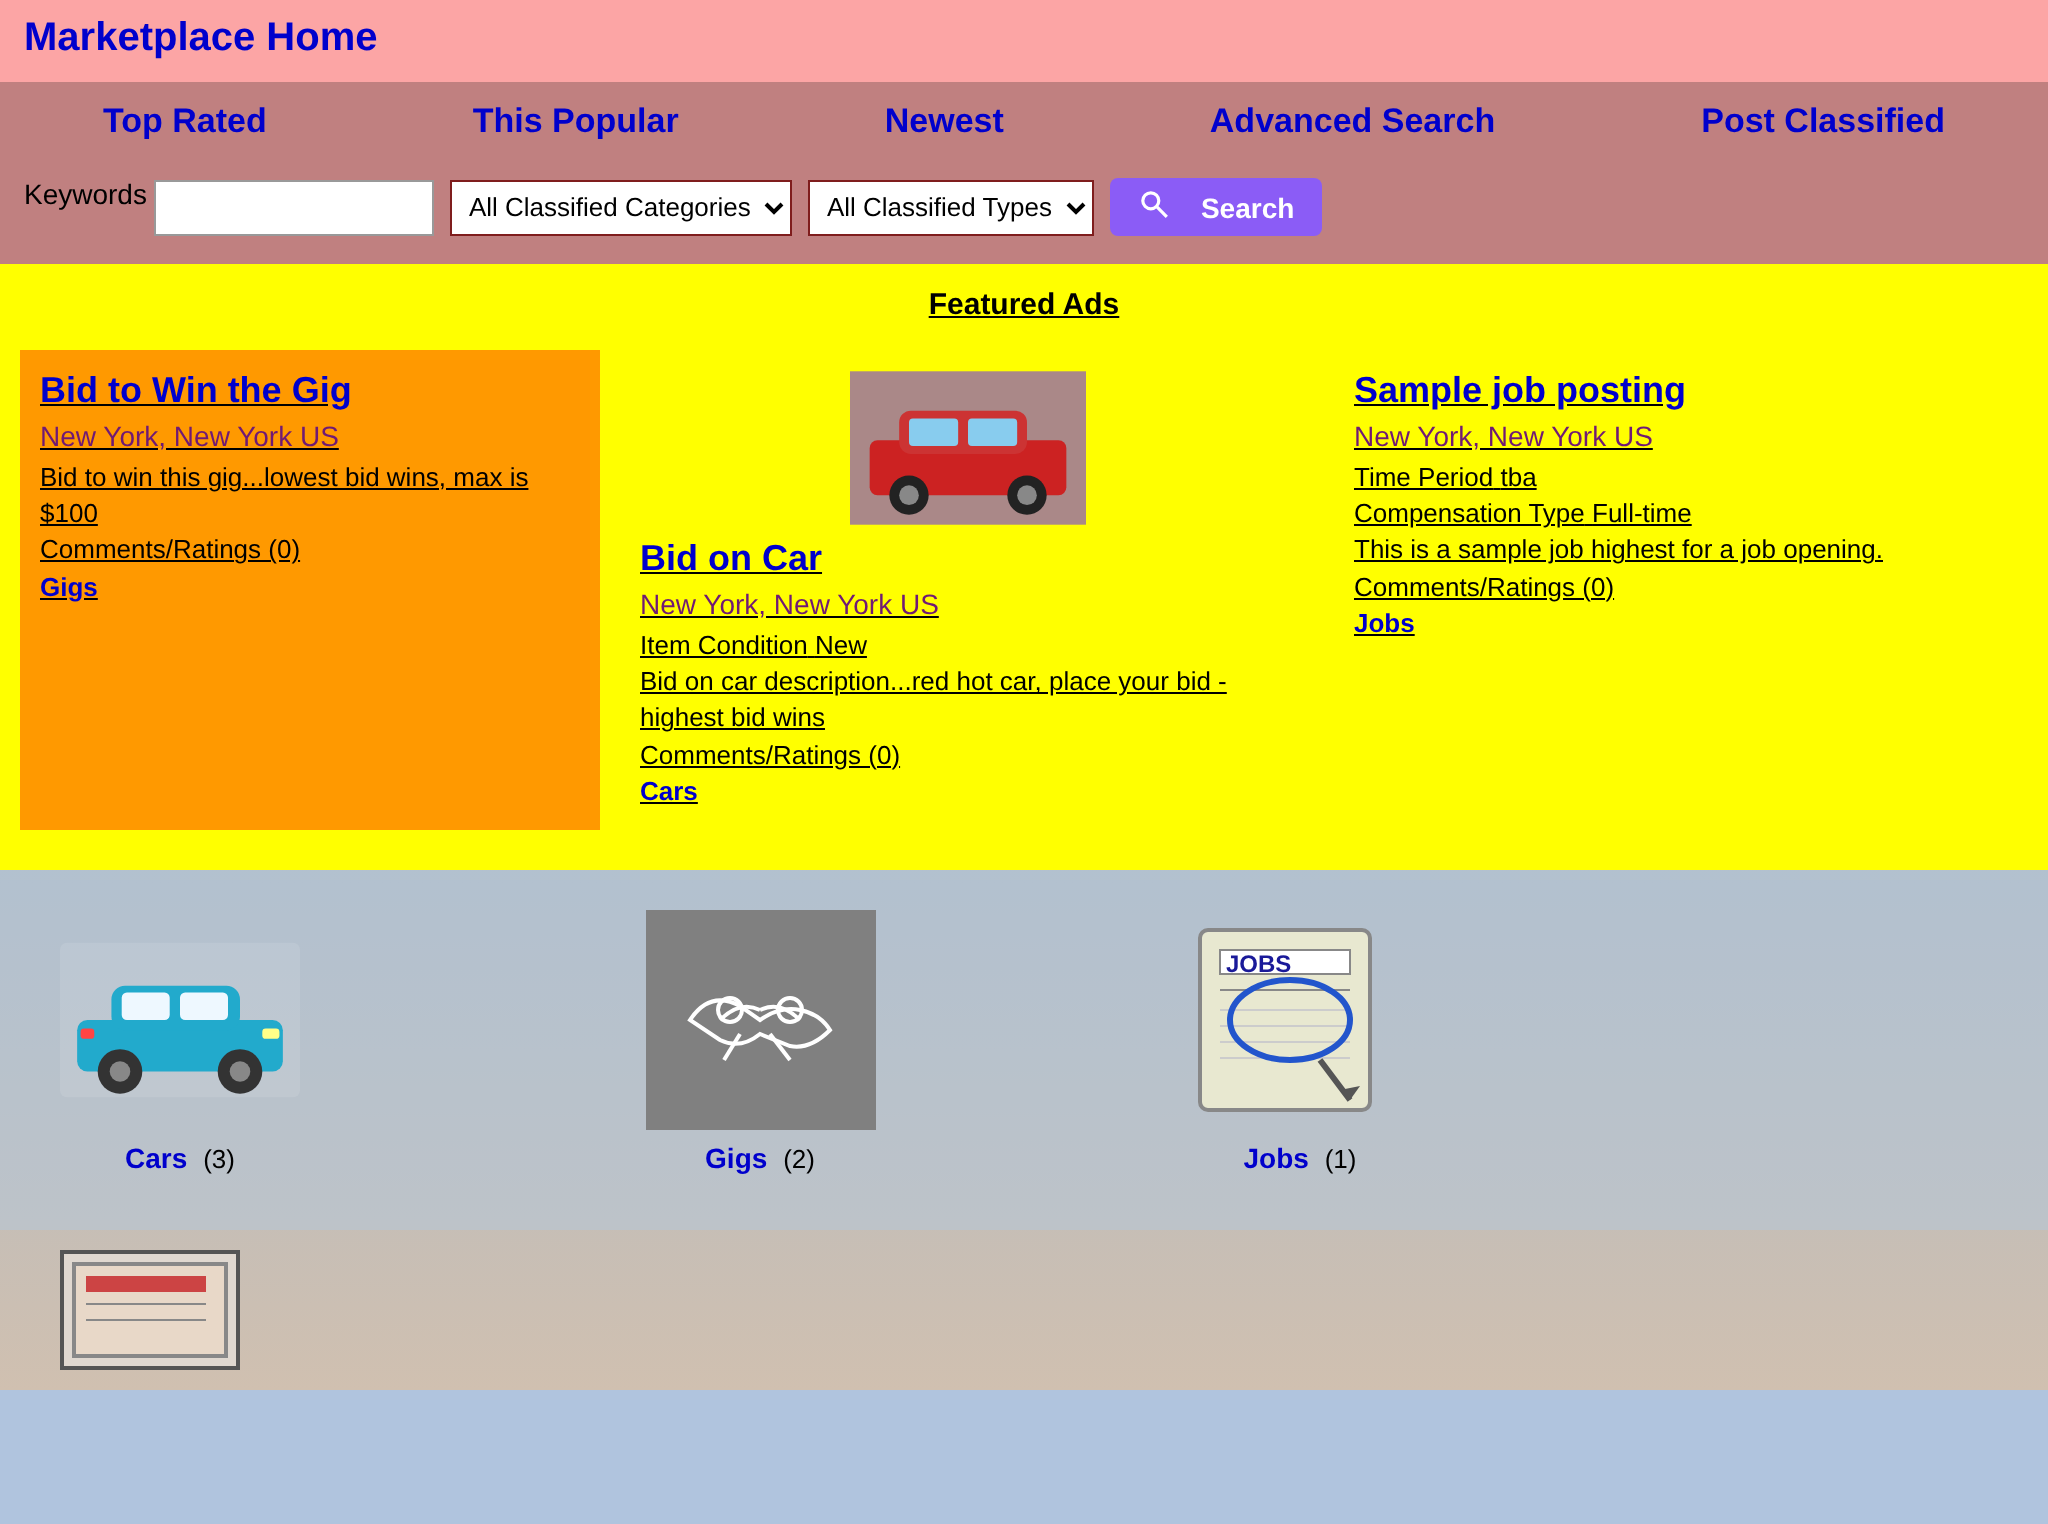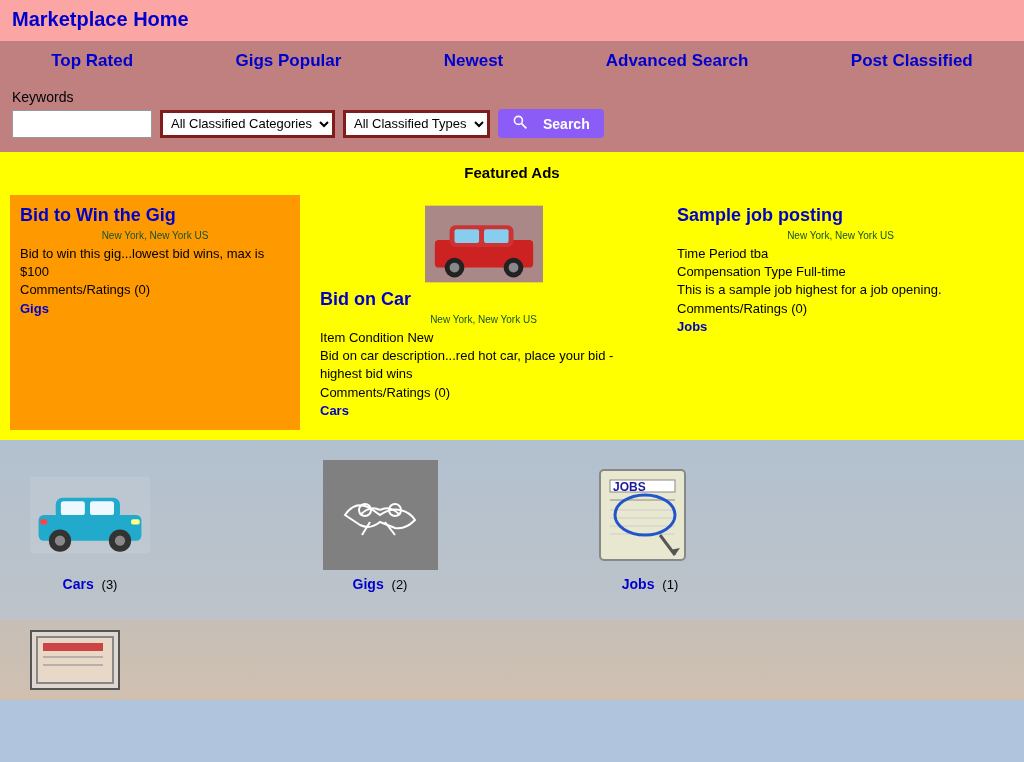--- a/index.html
+++ b/index.html
@@ -55,21 +55,21 @@
     }
     #keywords-input {
       width: 140px;
       height: 28px;
       border: 1px solid #999;
       background: #fff;
       padding: 2px 4px;
     }
     .search-select {
       height: 28px;
-      border: 3px solid #7f1d1d;
+      border: 1px solid #7f1d1d;
       background: #fff;
       font-size: 13px;
       padding: 2px 4px;
       cursor: pointer;
     }
     #search-button {
       background: #8b5cf6;
       color: #fff;
       border: none;
       padding: 5px 14px;
@@ -82,45 +82,46 @@
       gap: 15px;
     }
     #search-button .search-icon-svg {
       width: 16px;
       height: 16px;
     }
 
     
     #search-bar-inner {
       display: flex;
-      flex-direction: column;
+      flex-direction: row;
       gap: 4px;
     }
     #search-controls {
       display: flex;
       align-items: center;
       gap: 8px;
     }
 
     
     #featured-section {
       background: #ffff00;
       padding: 6px 0 0 0;
+      text-decoration: underline;
     }
     #featured-title {
       text-align: center;
       font-weight: bold;
       font-size: 15px;
       color: #000;
       padding: 6px 0;
     }
     #featured-ads {
       display: flex;
       gap: 10px;
-      padding: 8px 10px 10px 10px;
+      padding: 8px 10px 20px 10px;
       background: #ffff00;
     }
 
     
     .ad-card-orange {
       background: #ff9900;
       padding: 10px;
       flex: 1;
       min-width: 180px;
       max-width: 290px;
@@ -140,23 +141,23 @@
       min-width: 200px;
     }
 
     .ad-title {
       color: #0000cc;
       font-size: 18px;
       font-weight: bold;
       margin-bottom: 4px;
     }
     .ad-location {
-      text-align: center;
-      color: #14532d;
-      font-size: 10px;
+      text-align: left;
+      color: #701a75;
+      font-size: 14px;
       margin-bottom: 4px;
     }
     .ad-body {
       color: #000;
       font-size: 13px;
       line-height: 1.4;
     }
     .ad-category-link {
       color: #0000cc;
       font-weight: bold;
@@ -237,21 +238,21 @@
   </style>
 </head>
 <body>
 
 <div id="header">
   <div id="page-title">Marketplace Home</div>
 </div>
 
 <div id="nav-bar">
   <a class="nav-link">Top Rated</a>
-  <a class="nav-link">Gigs Popular</a>
+  <a class="nav-link">This Popular</a>
   <a class="nav-link">Newest</a>
   <a class="nav-link">Advanced Search</a>
   <a class="nav-link">Post Classified</a>
 </div>
 
 <div id="search-bar">
   <div id="search-bar-inner">
     <span id="keywords-label">Keywords</span>
     <div id="search-controls">
       <input id="keywords-input" type="text" style="">

